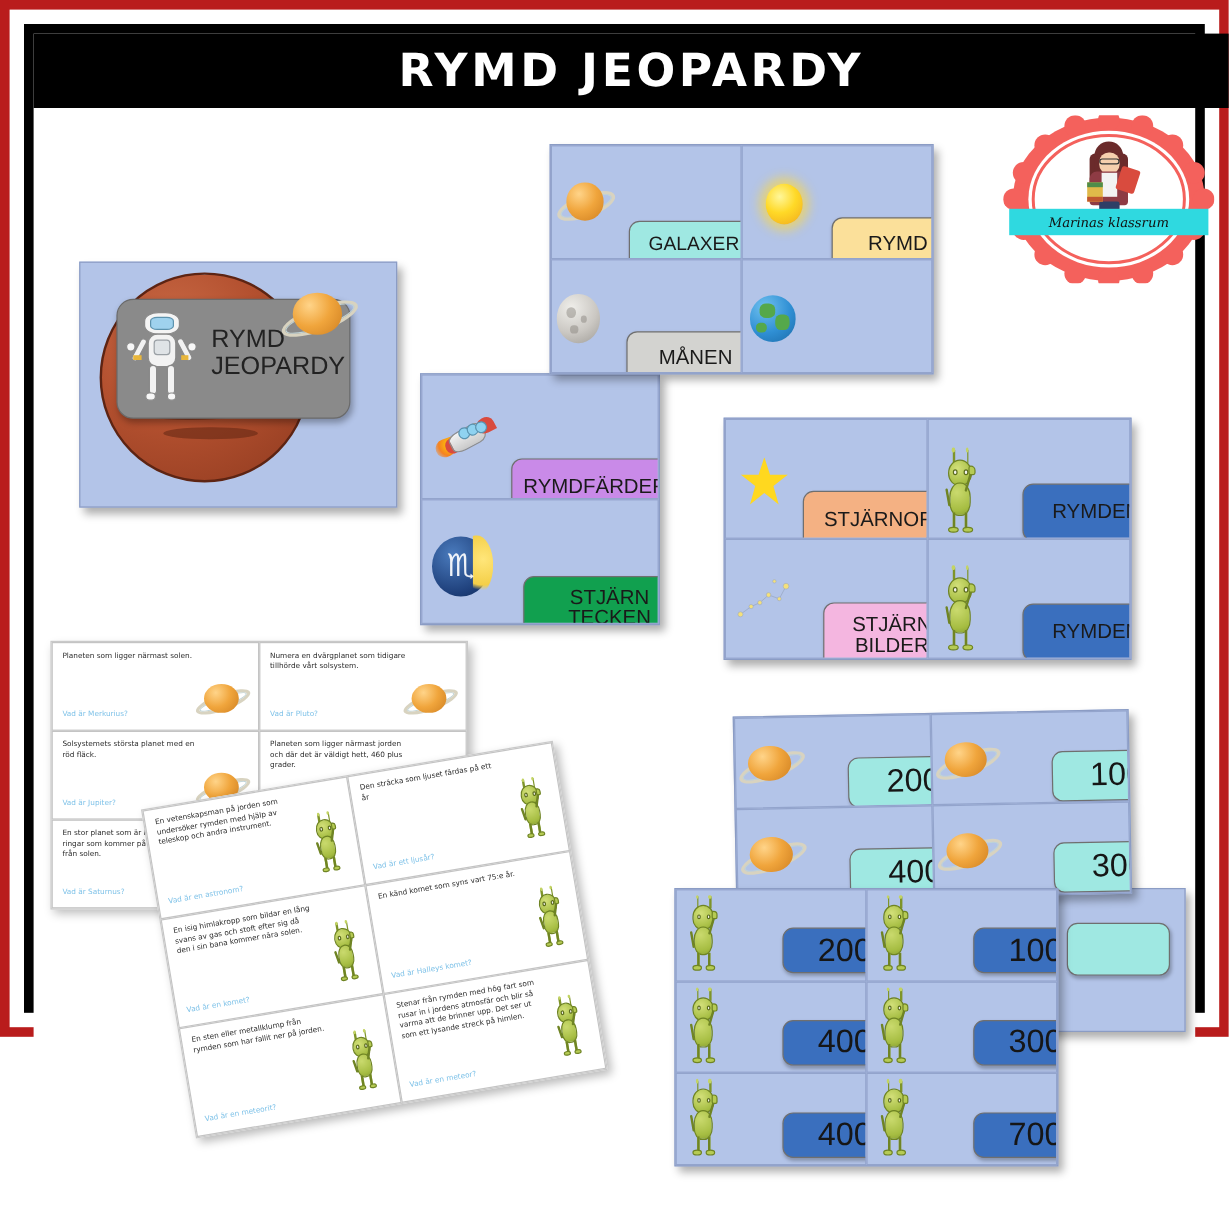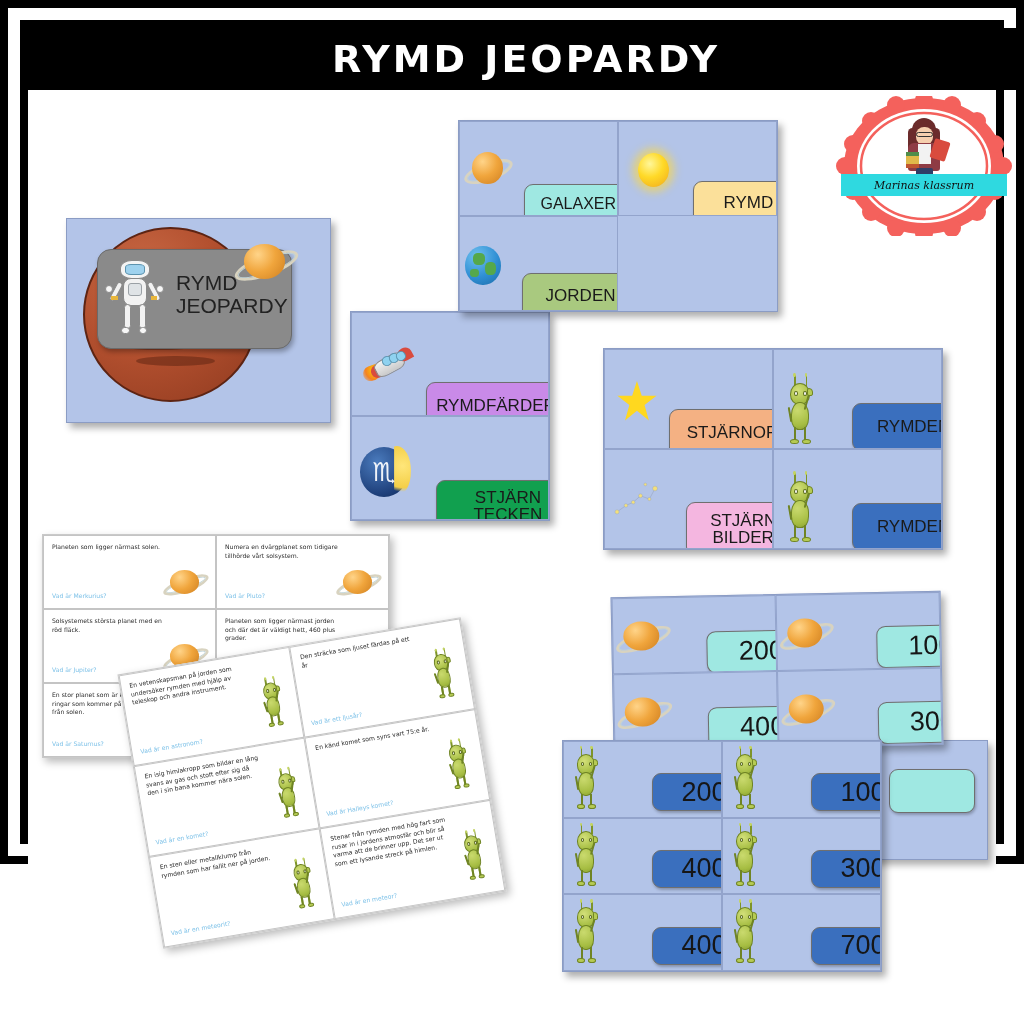--- a/index.html
+++ b/index.html
@@ -2,21 +2,21 @@
 <html><head>
 <meta charset="utf-8">
 <style>
   * { box-sizing: border-box; margin: 0; padding: 0; }
   body {
     width: 1024px; height: 1024px;
     background: #ffffff;
     font-family: "Liberation Sans", sans-serif;
     overflow: hidden;
   }
-  #root { position: relative; width: 1024px; height: 864px; background: #000000; }
+  #root { position: relative; width: 1024px; height: 864px; background: #b91c1c; }
 
   
   .frame-gap {
     position: absolute; left: 8px; top: 8px; right: 8px; bottom: 8px;
     background: #fff;
   }
   .frame-inner {
     position: absolute; left: 20px; top: 20px; right: 20px; bottom: 20px;
     background: #000;
   }
@@ -408,29 +408,37 @@
         </div>
         <div class="cell">
           <div class="ic-sun cell-icon" style="left:12px;top:1px;width:50px;height:50px;">
             <div class="core"></div>
           </div>
           <div class="pill" style="left:28px;top:34px;width:122px;height:44px;background:#fbe09a;font-size:17px;">
             <span>RYMD</span>
           </div>
         </div>
         <div class="cell">
+          <div class="ic-moon cell-icon" style="left:1px;top:2px;width:48px;height:48px;">
+            <div class="core"></div>
+            <div class="cr" style="left:26%;top:30%;width:18%;height:18%"></div>
+            <div class="cr" style="left:54%;top:44%;width:13%;height:13%"></div>
+            <div class="cr" style="left:34%;top:62%;width:15%;height:15%"></div>
+          </div>
+          <div class="pill" style="left:20px;top:34px;width:130px;height:44px;background:#d3d3d0;font-size:17px;">
+            <span>MÅNEN</span>
+          </div>
+        </div>
+        <div class="cell">
           <div class="ic-earth cell-icon" style="left:3px;top:2px;width:44px;height:44px;">
             <div class="core">
               <div class="land" style="left:22%;top:18%;width:34%;height:30%"></div>
               <div class="land" style="left:56%;top:40%;width:30%;height:34%"></div>
               <div class="land" style="left:14%;top:58%;width:24%;height:22%"></div>
             </div>
-          </div>
-          <div class="pill" style="left:22px;top:32px;width:128px;height:46px;background:#a9c97f;font-size:17px;">
-            <span>JORDEN</span>
           </div>
         </div>
       </div>
     </div>
 
     <div class="card" style="left:575px; top:320px; width:340px; height:202px;">
       <div class="card-grid" style="grid-template-columns:1fr 1fr; grid-template-rows:1fr 1fr;">
         <div class="cell">
           <div class="ic-star cell-icon" style="left:12px;top:3px;width:44px;height:42px;">
             <div class="s"></div>

